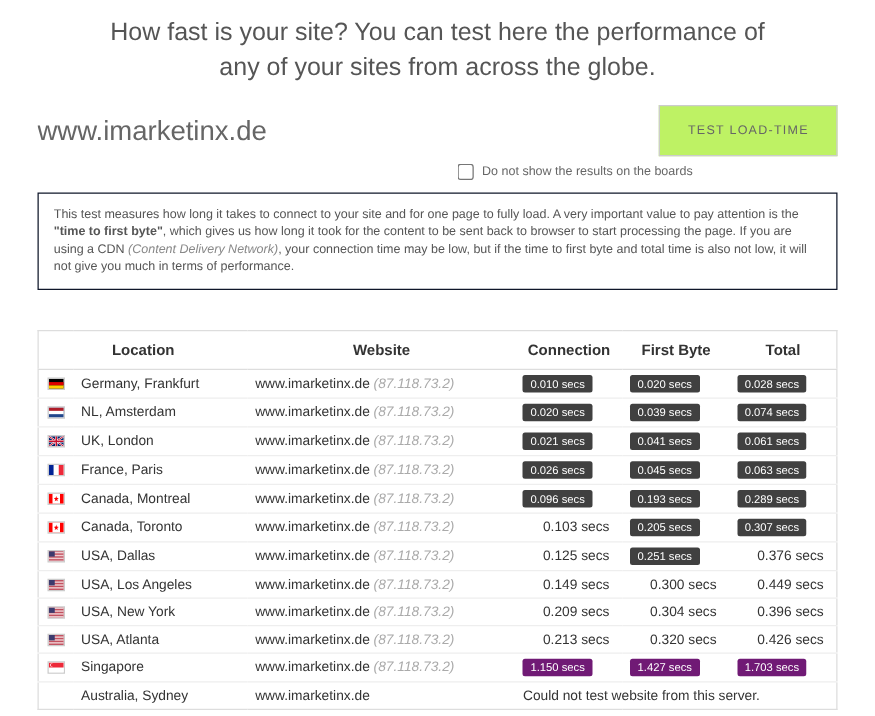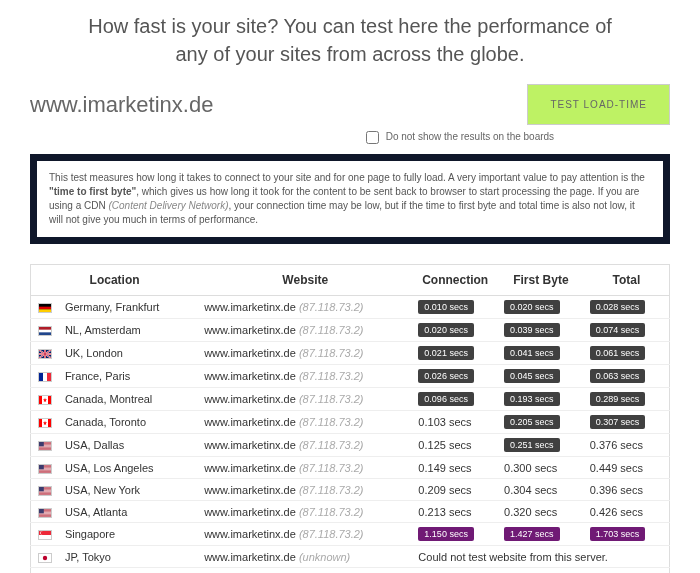--- a/index.html
+++ b/index.html
@@ -4,37 +4,37 @@
 <style>
 * { box-sizing: border-box; margin: 0; padding: 0; }
 body { font-family: "Helvetica Neue", Arial, sans-serif; font-size: 12px; color: #333; background: #fff; width: 700px; }
 .container { padding: 0 30px 20px 30px; }
 .heading { text-align: center; font-size: 20px; font-weight: 300; color: #555; line-height: 1.4; padding: 12px 40px 16px 40px; }
 .input-row { display: flex; align-items: center; justify-content: space-between; margin-bottom: 6px; }
 .url-input { font-size: 22px; font-weight: 300; color: #666; border: none; outline: none; flex: 1; padding: 4px 0; }
 .test-btn { border: 1px solid #ccc; background: #bef264; padding: 14px 22px; font-size: 10px; letter-spacing: 1px; color: #666; cursor: pointer; }
 .opt-row { text-align: center; font-size: 10px; color: #666; margin: 6px 0 10px 0; padding-left: 220px; }
 .opt-row input { vertical-align: middle; margin-right: 4px; }
-.info-box { border: 7px solid #0f172a; padding: 10px 12px; font-size: 10px; color: #555; line-height: 1.4; margin-bottom: 20px; }
+.info-box { border: 1px solid #0f172a; padding: 10px 12px; font-size: 10px; color: #555; line-height: 1.4; margin-bottom: 32px; }
 .info-box strong { font-weight: bold; }
 .info-box .cdn { font-style: italic; color: #888; }
 table { width: 100%; border-collapse: collapse; border: 1px solid #ddd; }
 th { font-size: 12px; font-weight: bold; padding: 8px 6px; border-bottom: 1px solid #ddd; text-align: center; }
 th.loc, th.web { text-align: center; margin-left: 24px; }
 td { padding: 4px 6px; border-top: 1px solid #eee; font-size: 11px; color: #333; vertical-align: middle; }
 tr.row td { height: 22px; }
 td.flag { width: 22px; text-align: center; }
 td.loc { width: 130px; }
 td.web { width: 200px; }
 td.web .ip { color: #aaa; font-style: italic; }
 td.metric { text-align: left; width: 80px; }
 .badge { display: inline-block; font-size: 9px; color: #fff; padding: 2px 6px; border-radius: 2px; min-width: 52px; text-align: center; }
 .badge.green { background: #404040; }
 .badge.red { background: #701a75; }
-.plain { font-size: 11px; color: #333; }
+.plain { font-size: 11px; color: #333; margin-left: 16px; }
 td.failmsg { font-size: 11px; color: #333; }
 .flag-svg { width: 14px; height: 10px; display: inline-block; vertical-align: middle; border: 1px solid #ccc; }
 th.conn, th.fb, th.tot { width: 80px; }
 </style>
 </head>
 <body>
 
 <div class="container">
   <div class="heading">How fast is your site? You can test here the performance of any of your sites from across the globe.</div>
 
@@ -222,29 +222,20 @@
               <circle cx="0.6" cy="0.5" r="0.35" fill="#fff"></circle>
               <circle cx="0.75" cy="0.5" r="0.35" fill="#ed2939"></circle>
             </svg></td>
           <td class="loc">Singapore</td>
           <td class="web">www.imarketinx.de <span class="ip">(87.118.73.2)</span></td>
           <td class="metric"><span class="badge red">1.150 secs</span></td>
           <td class="metric"><span class="badge red">1.427 secs</span></td>
           <td class="metric"><span class="badge red">1.703 secs</span></td>
         </tr>
         <tr class="row">
-          <td class="flag"><svg class="flag-svg" viewBox="0 0 3 2">
-              <rect width="3" height="2" fill="#fff"></rect>
-              <circle cx="1.5" cy="1" r="0.55" fill="#bc002d"></circle>
-            </svg></td>
-          <td class="loc">JP, Tokyo</td>
-          <td class="web">www.imarketinx.de <span class="ip">(unknown)</span></td>
-          <td class="failmsg" colspan="3">Could not test website from this server.</td>
-        </tr>
-        <tr class="row">
           <td class="flag"></td>
           <td class="loc">Australia, Sydney</td>
           <td class="web">www.imarketinx.de </td>
           <td class="failmsg" colspan="3">Could not test website from this server.</td>
         </tr>
       </tbody>
 
   </table>
 
 </div>

